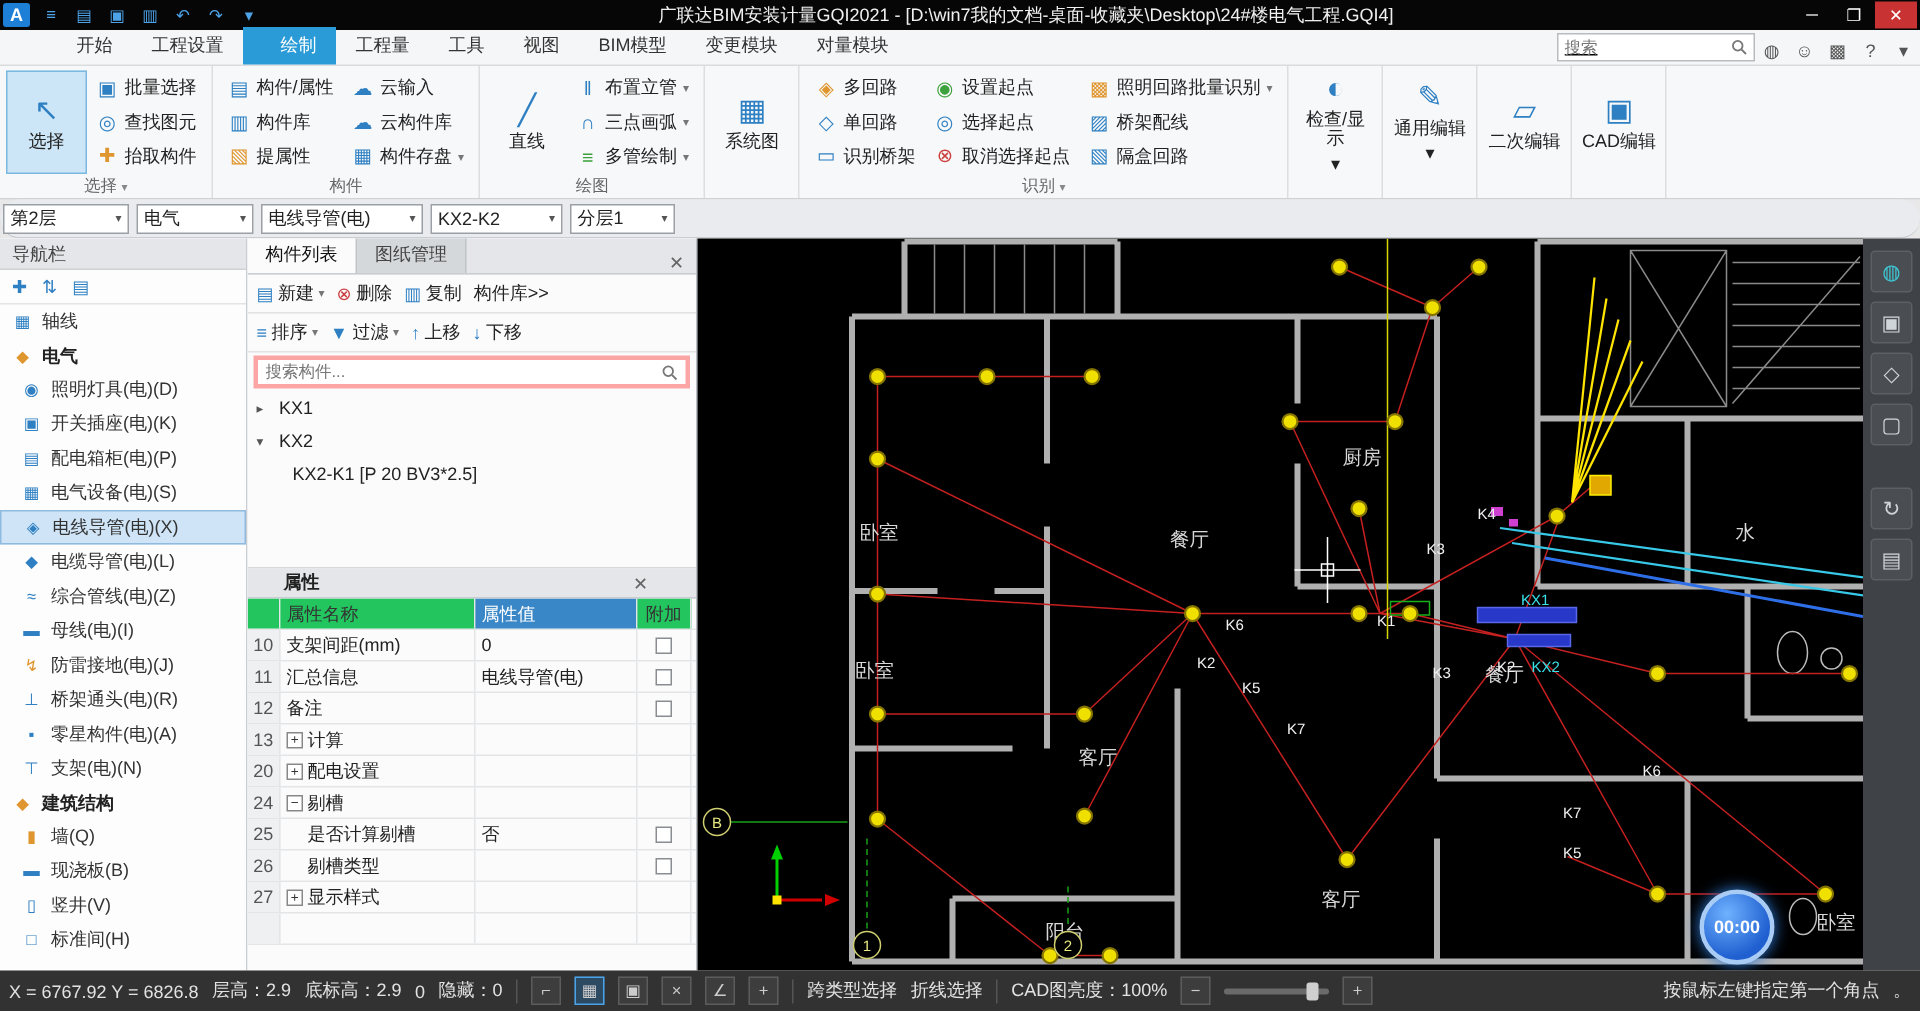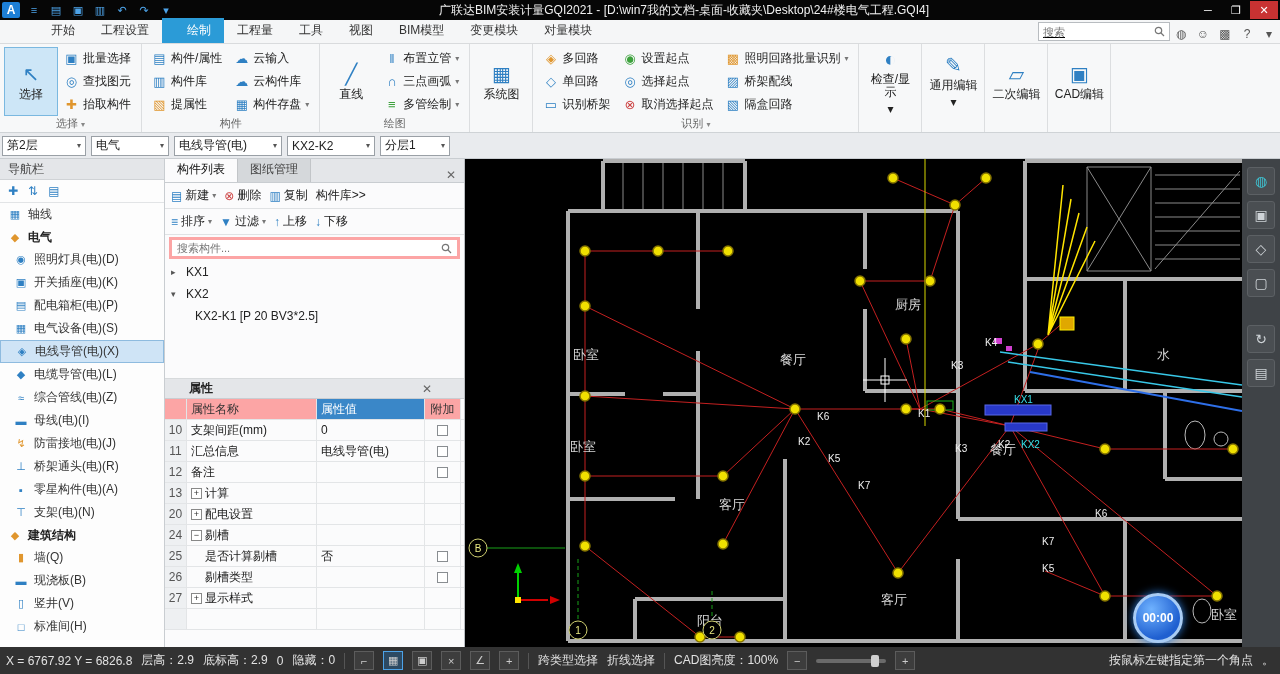--- a/index.html
+++ b/index.html
@@ -34,21 +34,21 @@
 .bigbtn .bicon{font-size:20px;line-height:22px;color:#2f80c3;}
 .bigbtn .blabel{font-size:12px;color:#222;text-align:center;line-height:13px;}
 .bigbtn.activebtn{background:#cde6f7;border:1px solid #7ab8e0;}
 .scol{display:flex;flex-direction:column;justify-content:flex-start;gap:1px;padding:1px 2px;}
 .sbtn{display:flex;align-items:center;gap:4px;height:22px;padding:0 4px;white-space:nowrap;}
 .sbtn .sicon{width:15px;text-align:center;font-size:13px;color:#2f80c3;}
 .sbtn .sicon.org{color:#e0962e;} .sbtn .sicon.grn{color:#3da23d;} .sbtn .sicon.red{color:#cc4040;}
 .sbtn .da{font-size:8px;color:#777;}
 
 #filterbar{position:absolute;left:0;top:133px;width:1280px;height:26px;background:#e9ebee;
-  border-bottom:1px solid #c9cdd1;display:flex;align-items:center;gap:5px;padding:0 2px;}
+  border-bottom:1px solid #c9cdd1;display:flex;align-items:center;gap:5px;padding:0 2px;border-radius:13px;}
 .fdrop{height:20px;background:#fff;border:1px solid #9aa0a6;display:flex;align-items:center;
   justify-content:space-between;padding:0 4px;font-size:12px;}
 .fdrop .da{font-size:8px;color:#555;margin-left:4px;}
 
 #sidebar{position:absolute;left:0;top:159px;width:165px;height:488px;background:#fdfdfd;
   border-right:1px solid #c9cdd1;overflow:hidden;}
 #sidebar .shead{height:21px;background:#e4e6e9;border-bottom:1px solid #d0d3d6;
   display:flex;align-items:center;padding:0 8px;color:#444;}
 #sidebar .stools{height:23px;border-bottom:1px solid #e2e4e6;display:flex;align-items:center;gap:10px;padding:0 8px;}
 #sidebar .stools span{color:#2f80c3;font-size:12px;}
@@ -79,21 +79,21 @@
 #prophead .px{margin-left:auto;color:#666;font-weight:normal;}
 #proptable{flex:1;overflow:hidden;}
 .prow{display:flex;height:21px;border-bottom:1px solid #e3e5e7;align-items:stretch;font-size:12px;}
 .prow>div{display:flex;align-items:center;padding:0 4px;border-right:1px solid #e3e5e7;}
 .pnum{width:22px;background:#eef0f2;color:#555;justify-content:center;}
 .pname{width:130px;gap:3px;}
 .pname .pexp{width:11px;height:11px;border:1px solid #888;font-size:9px;line-height:9px;text-align:center;color:#333;background:#fff;}
 .pval{width:108px;}
 .pchk{width:36px;justify-content:center;}
 .cb{width:11px;height:11px;border:1px solid #898d91;background:#fff;display:inline-block;}
-.phead .pname,.phead .pval,.phead .pchk,.phead .pnum{background:#fca5a5;color:#333;}
+.phead .pname,.phead .pval,.phead .pchk,.phead .pnum{background:#22c55e;color:#333;}
 .phead .pval{background:#3a87c8;color:#fff;}
 .indent{padding-left:18px !important;}
 
 #cad{position:absolute;left:465px;top:159px;width:777px;height:488px;background:#000;overflow:hidden;}
 #cad svg{position:absolute;left:0;top:0;}
 #timer{position:absolute;left:668px;top:434px;width:50px;height:50px;border-radius:50%;
   background:radial-gradient(circle at 35% 30%,#6fb2ff,#1f5fd0 70%);border:3px solid #a8ccf5;
   box-shadow:0 0 10px #2e7fe0;display:flex;align-items:center;justify-content:center;
   color:#fff;font-weight:bold;font-size:12px;}
 

